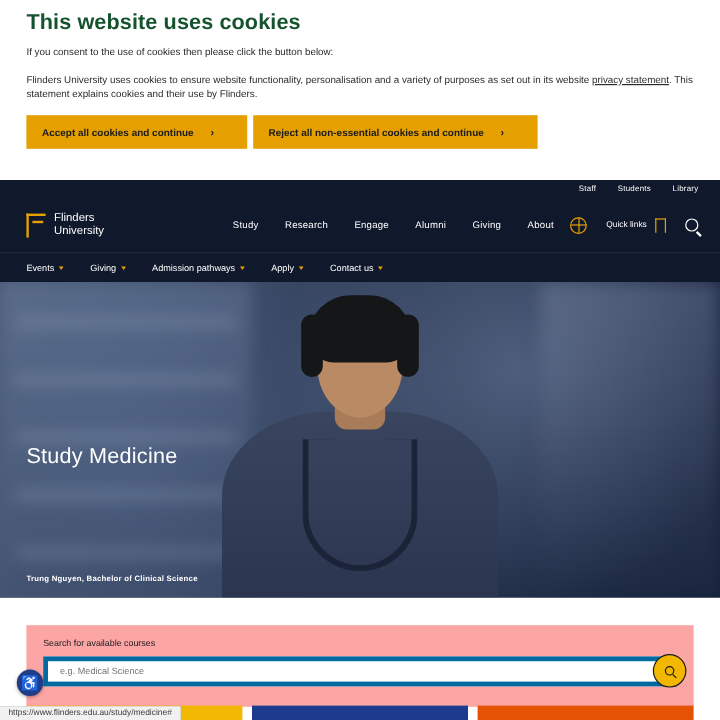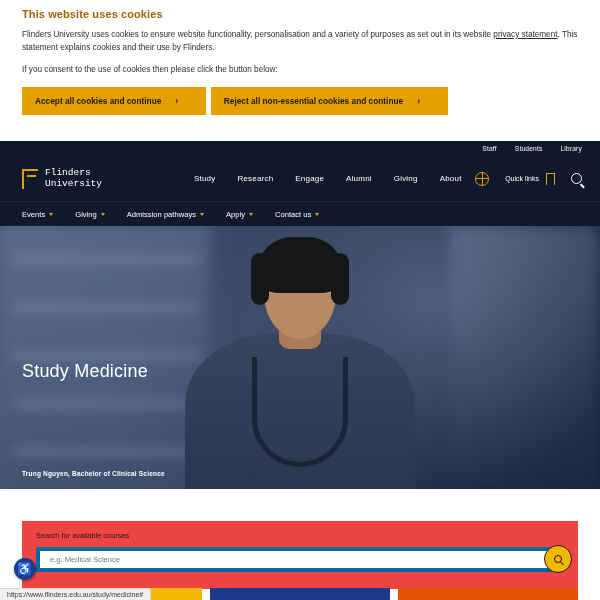--- a/index.html
+++ b/index.html
@@ -11,23 +11,23 @@
   }
   .page { position: relative; width: 600px; height: 600px; overflow: hidden; }
 
   
   .cookie-banner {
     background: #ffffff;
     padding: 8px 22px 14px 22px;
     color: #1b1b1b;
   }
   .cookie-title {
-    font-size: 11px;
+    font-size: 18px;
     font-weight: bold;
-    color: #a16207;
+    color: #14532d;
     margin-bottom: 9px;
     letter-spacing: 0.1px;
   }
   .cookie-para {
     font-size: 8.2px;
     line-height: 1.55;
     color: #2c2c2c;
     margin-bottom: 10px;
     max-width: 560px;
   }
@@ -67,21 +67,21 @@
 
   
   .main-nav {
     background: #10182c;
     height: 45px;
     display: flex;
     align-items: center;
     padding: 0 18px 0 22px;
     position: relative;
   }
-  .logo { display: flex; align-items: center; gap: 7px; width: 150px; font-family: Liberation Mono, monospace; }
+  .logo { display: flex; align-items: center; gap: 7px; width: 150px; }
   .logo-mark {
     width: 16px; height: 20px;
     border-left: 2px solid #e5a000;
     border-top: 2px solid #e5a000;
     position: relative;
   }
   .logo-mark:after {
     content:""; position:absolute; left:3px; top:4px;
     width: 9px; height: 2px; background:#e5a000;
   }
@@ -224,21 +224,21 @@
     position: absolute; left: 22px; top: 135px;
     color: #ffffff; font-size: 18px; letter-spacing: 0.2px;
   }
 
   
   .search-panel {
     position: absolute;
     left: 22px; right: 22px;
     top: 521px;
     height: 68px;
-    background: #ef4444;
+    background: #fca5a5;
     padding: 10px 14px;
   }
   .search-label { font-size: 7.4px; color: #1b1b1b; margin-bottom: 7px; }
   .search-row { position: relative; }
   .search-input {
     width: 100%;
     height: 25px;
     border: 4px solid #0369a1;
     background: #fff;
     font-size: 7.6px;
@@ -296,24 +296,24 @@
     box-shadow: 0 1px 3px rgba(0,0,0,0.35);
   }
 </style>
 </head>
 <body>
 
 <div class="page">
 
   <div class="cookie-banner">
     <div class="cookie-title">This website uses cookies</div>
+    <div class="cookie-para">If you consent to the use of cookies then please click the button below:</div>
     <div class="cookie-para">
       <span>Flinders University uses cookies to ensure website functionality, personalisation and a variety of purposes as set out in its website </span><a href="#">privacy statement</a><span>. This statement explains cookies and their use by Flinders.</span>
     </div>
-    <div class="cookie-para">If you consent to the use of cookies then please click the button below:</div>
     <button class="cookie-btn">
       <span>Accept all cookies and continue</span>
       <span class="chev">›</span>
     </button>
     <button class="cookie-btn">
       <span>Reject all non-essential cookies and continue</span>
       <span class="chev">›</span>
     </button>
   </div>
 

